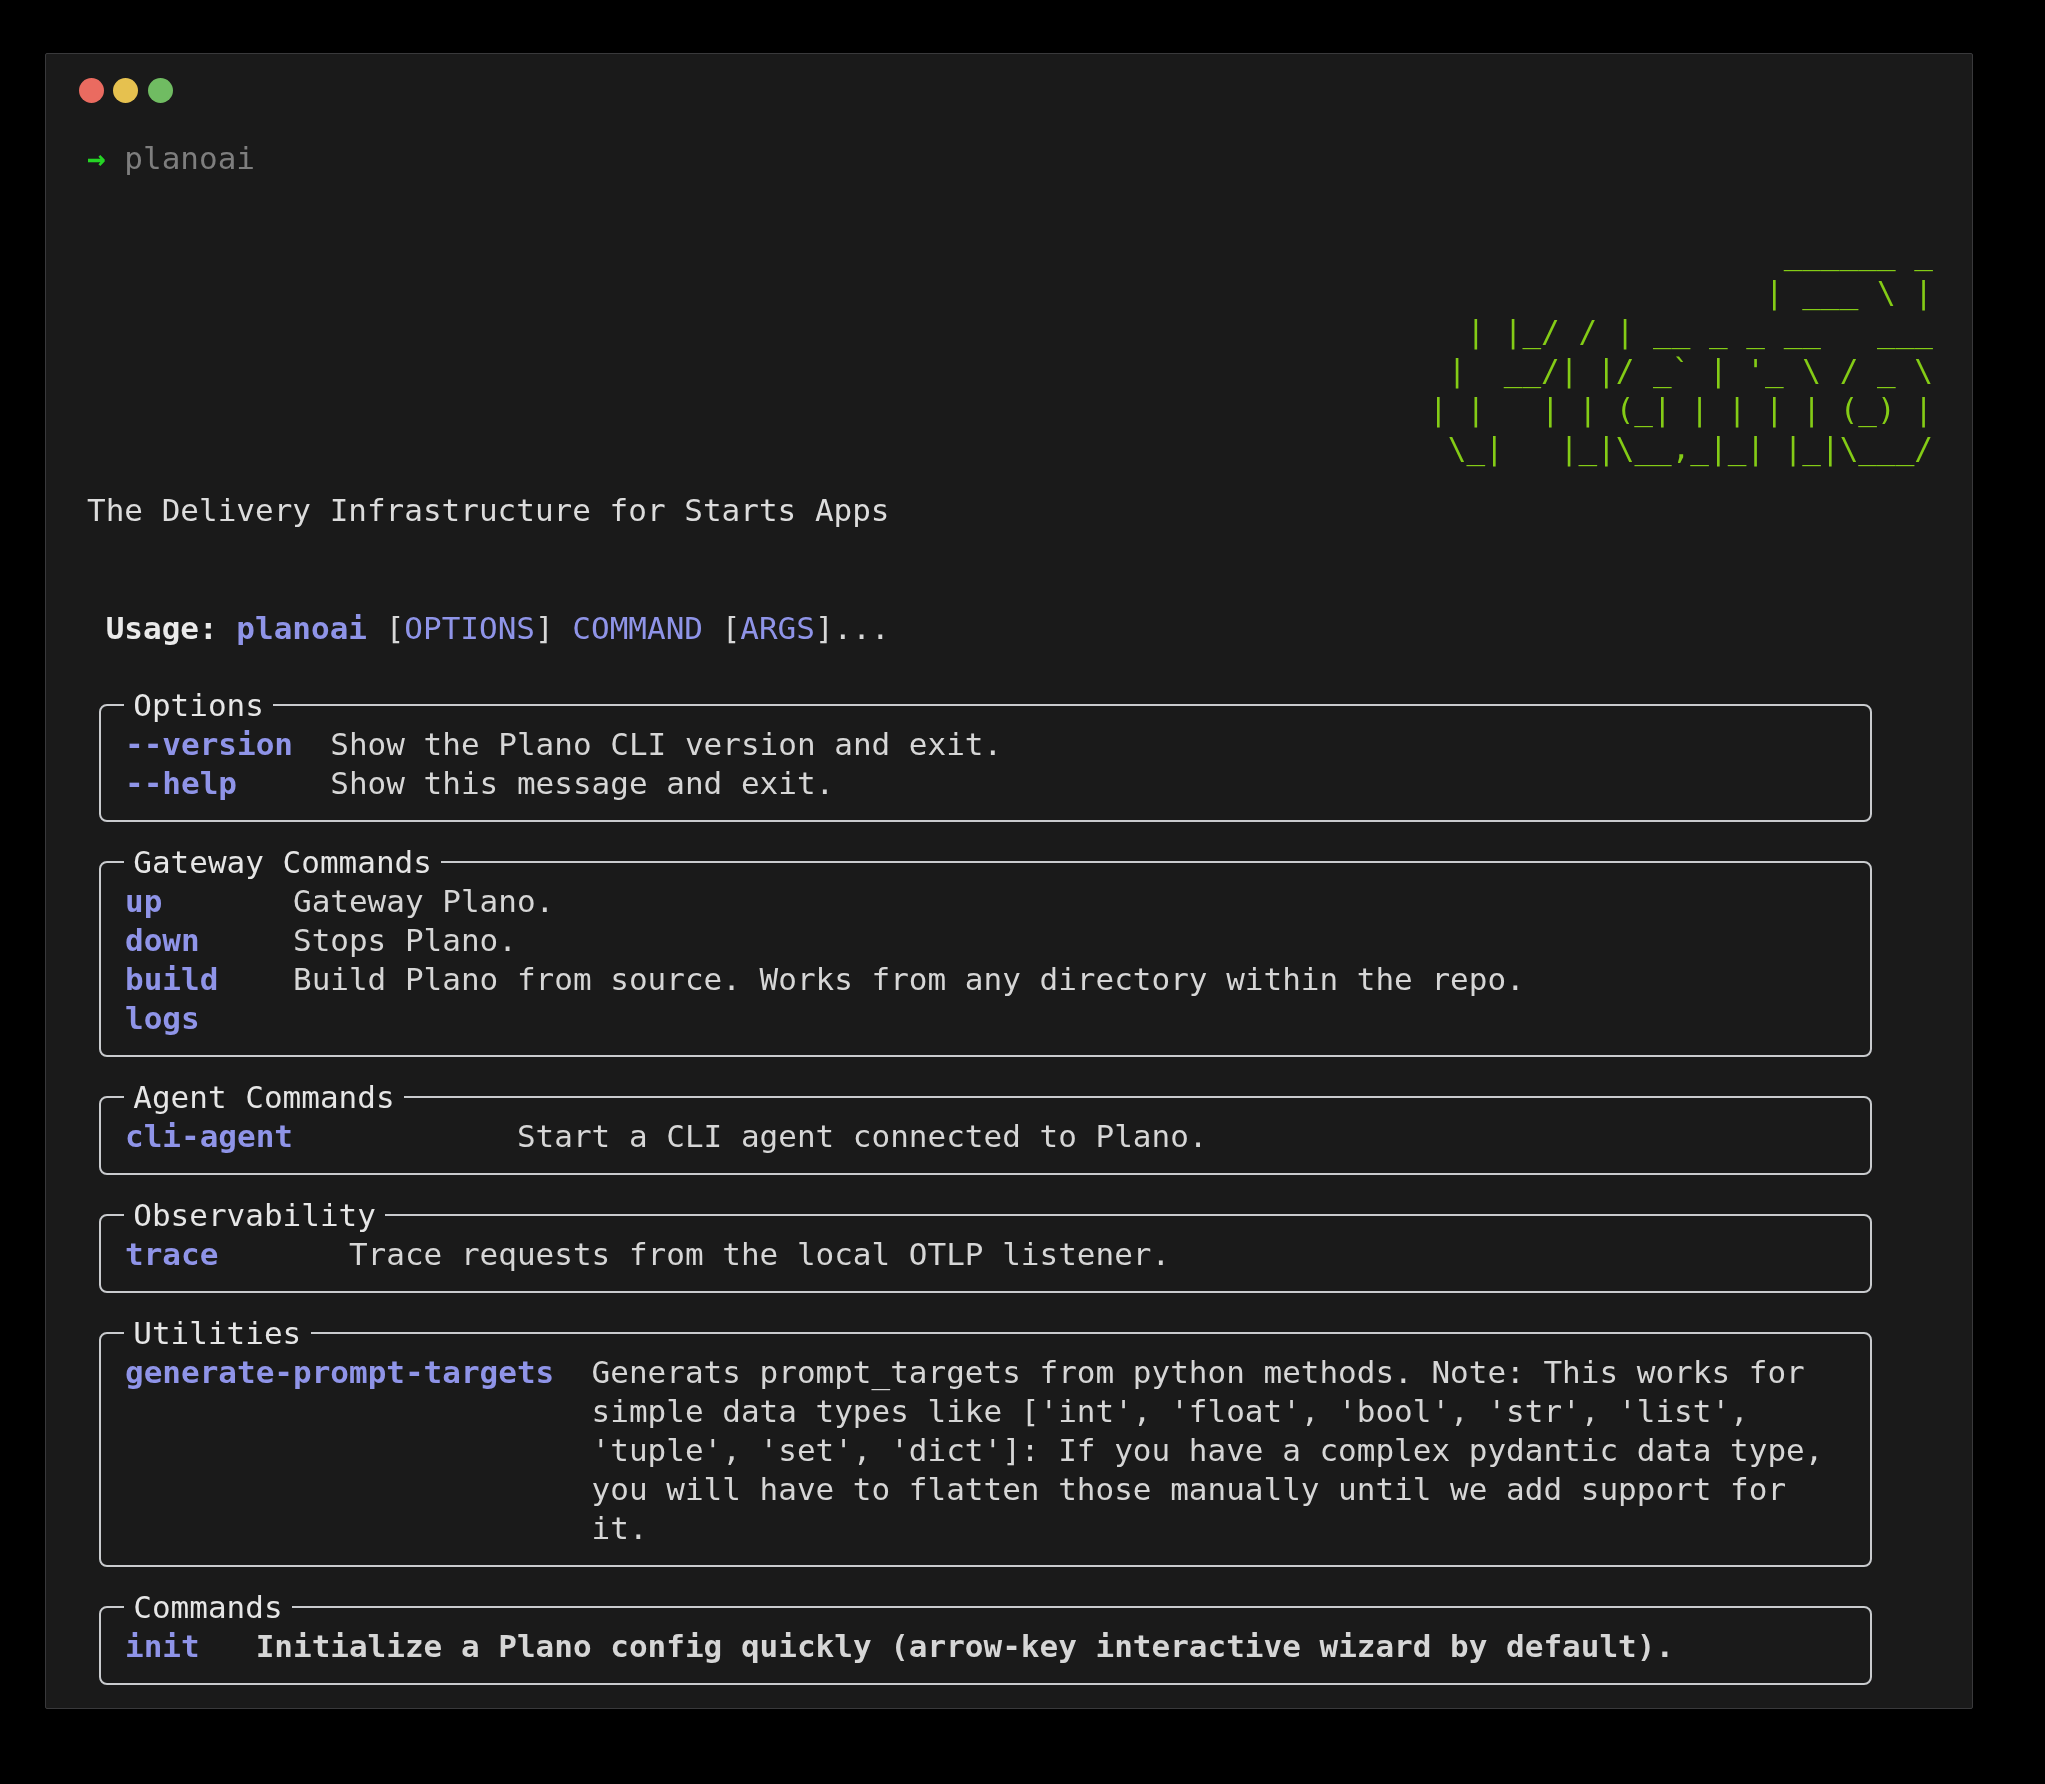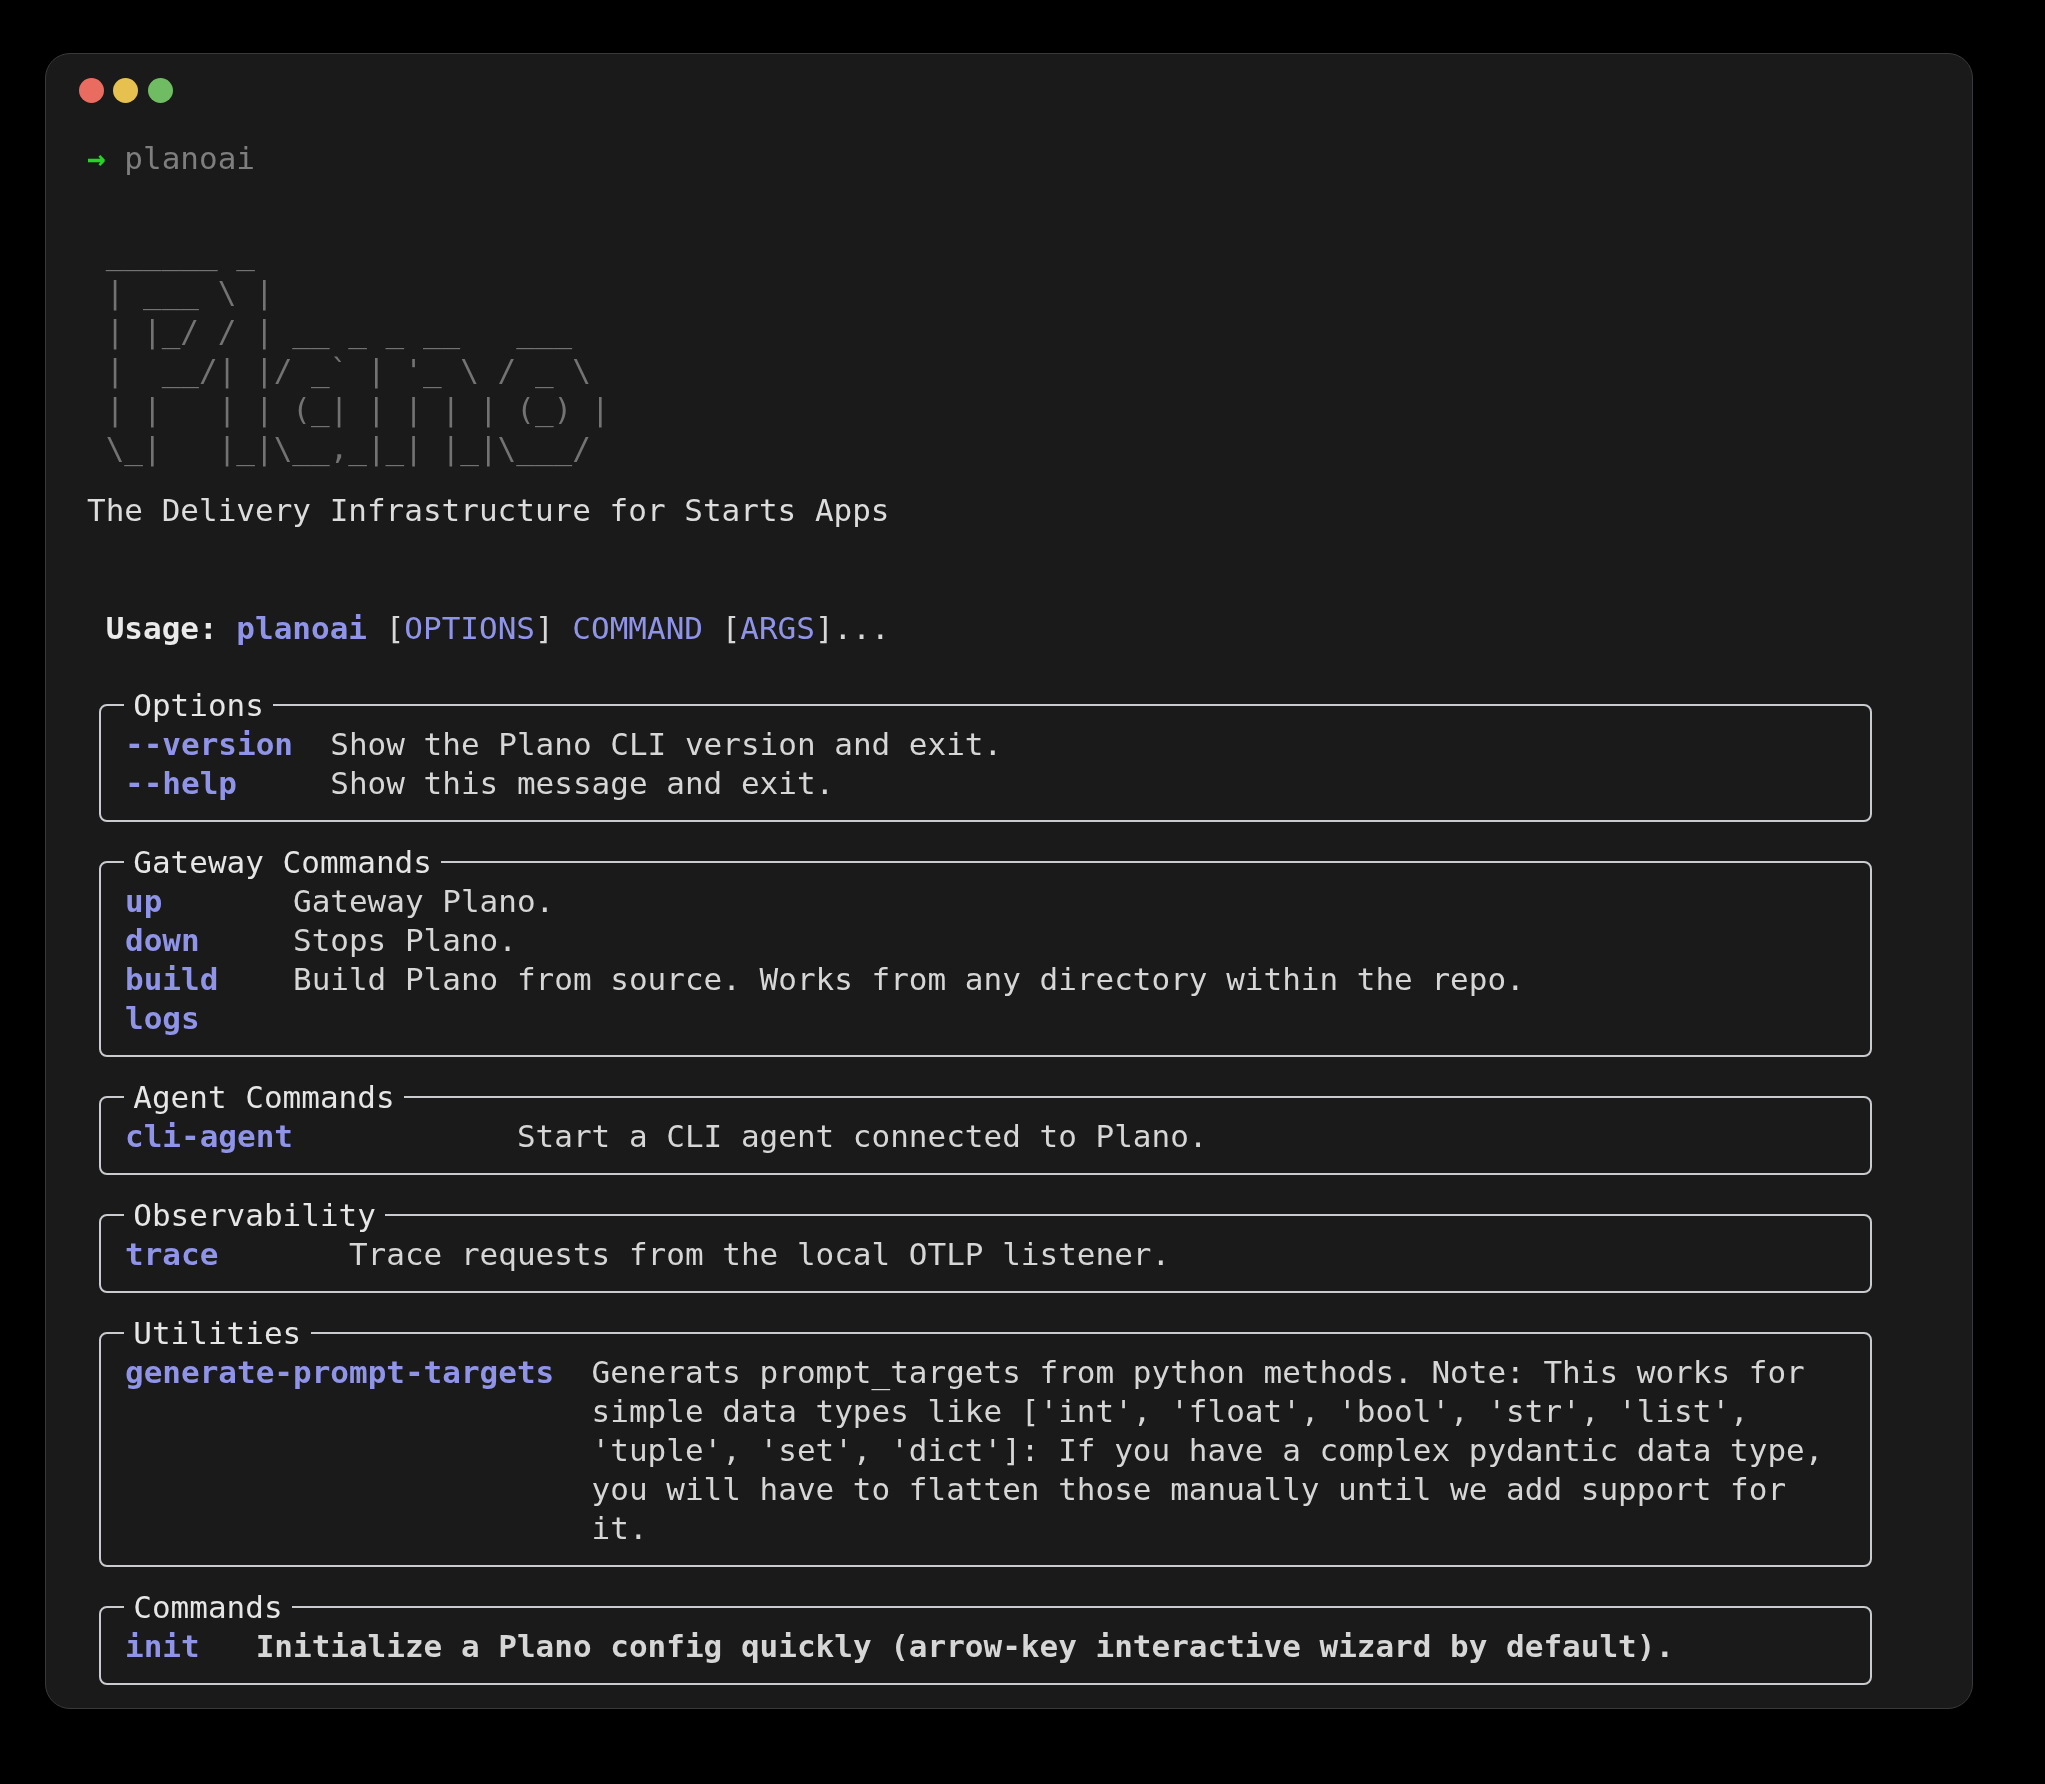--- a/index.html
+++ b/index.html
@@ -2,38 +2,38 @@
 <html style="font-size:10.7px"><head>
 <meta charset="utf-8">
 <style>
   html,body{margin:0;padding:0;}
   body{
     width:2046px;height:1784px;background:#000;overflow:hidden;position:relative;
     font-family:"DejaVu Sans Mono","Liberation Mono",monospace;
   }
   .window{
     position:absolute;left:45px;top:53px;width:1928px;height:1656px;
-    background:#1a1a1a;border:1.3px solid #39393b;border-radius:25px;
+    background:#1a1a1a;border:1.3px solid #39393b;border-radius:2px;
     box-shadow:0 20px 60px rgba(0,0,0,.9),0 6.7px 20px rgba(0,0,0,.7);
     box-sizing:border-box;padding:24px 39px 0 41px;overflow:hidden;
   }
   .titlebar{display:flex;gap:9.3px;margin-left:-8px;height:25px;}
   .light{width:25px;height:25px;border-radius:50%;border:none;padding:0;cursor:pointer;}
   .light.red{background:#ea6b60;}
   .light.yellow{background:#e6c14f;}
   .light.green{background:#70bc62;}
 
   .term{font-size:31px;line-height:39px;color:#d6d6d6;}
   .prompt-line{margin-top:36px;white-space:pre;}
   .prompt-arrow{color:#25d425;font-weight:bold;}
   .typed-cmd{color:#7e7e7e;}
 
   pre.logo{
-    margin:56px 0 0 0;padding:0;color:#737373;white-space:pre;
-    font-family:inherit;font-size:31px;line-height:39px;
+    margin:56px 0 0 0;padding:0;color:#84cc16;white-space:pre;
+    font-family:inherit;font-size:31px;line-height:39px;text-align:right;
   }
   .tagline{margin-top:23px;color:#dcdcdc;white-space:pre;}
   .usage{margin-top:79px;padding-left:18.7px;white-space:pre;}
   .usage .lbl{font-weight:bold;color:#eaeaea;margin-top:14px;}
   .usage .prog{font-weight:bold;color:#8f94e8;}
   .usage .meta{color:#8f94e8;}
   .usage .plain{color:#d8d8d8;}
 
   .panel{
     position:relative;border:2px solid #c9cbce;border-radius:8px;

